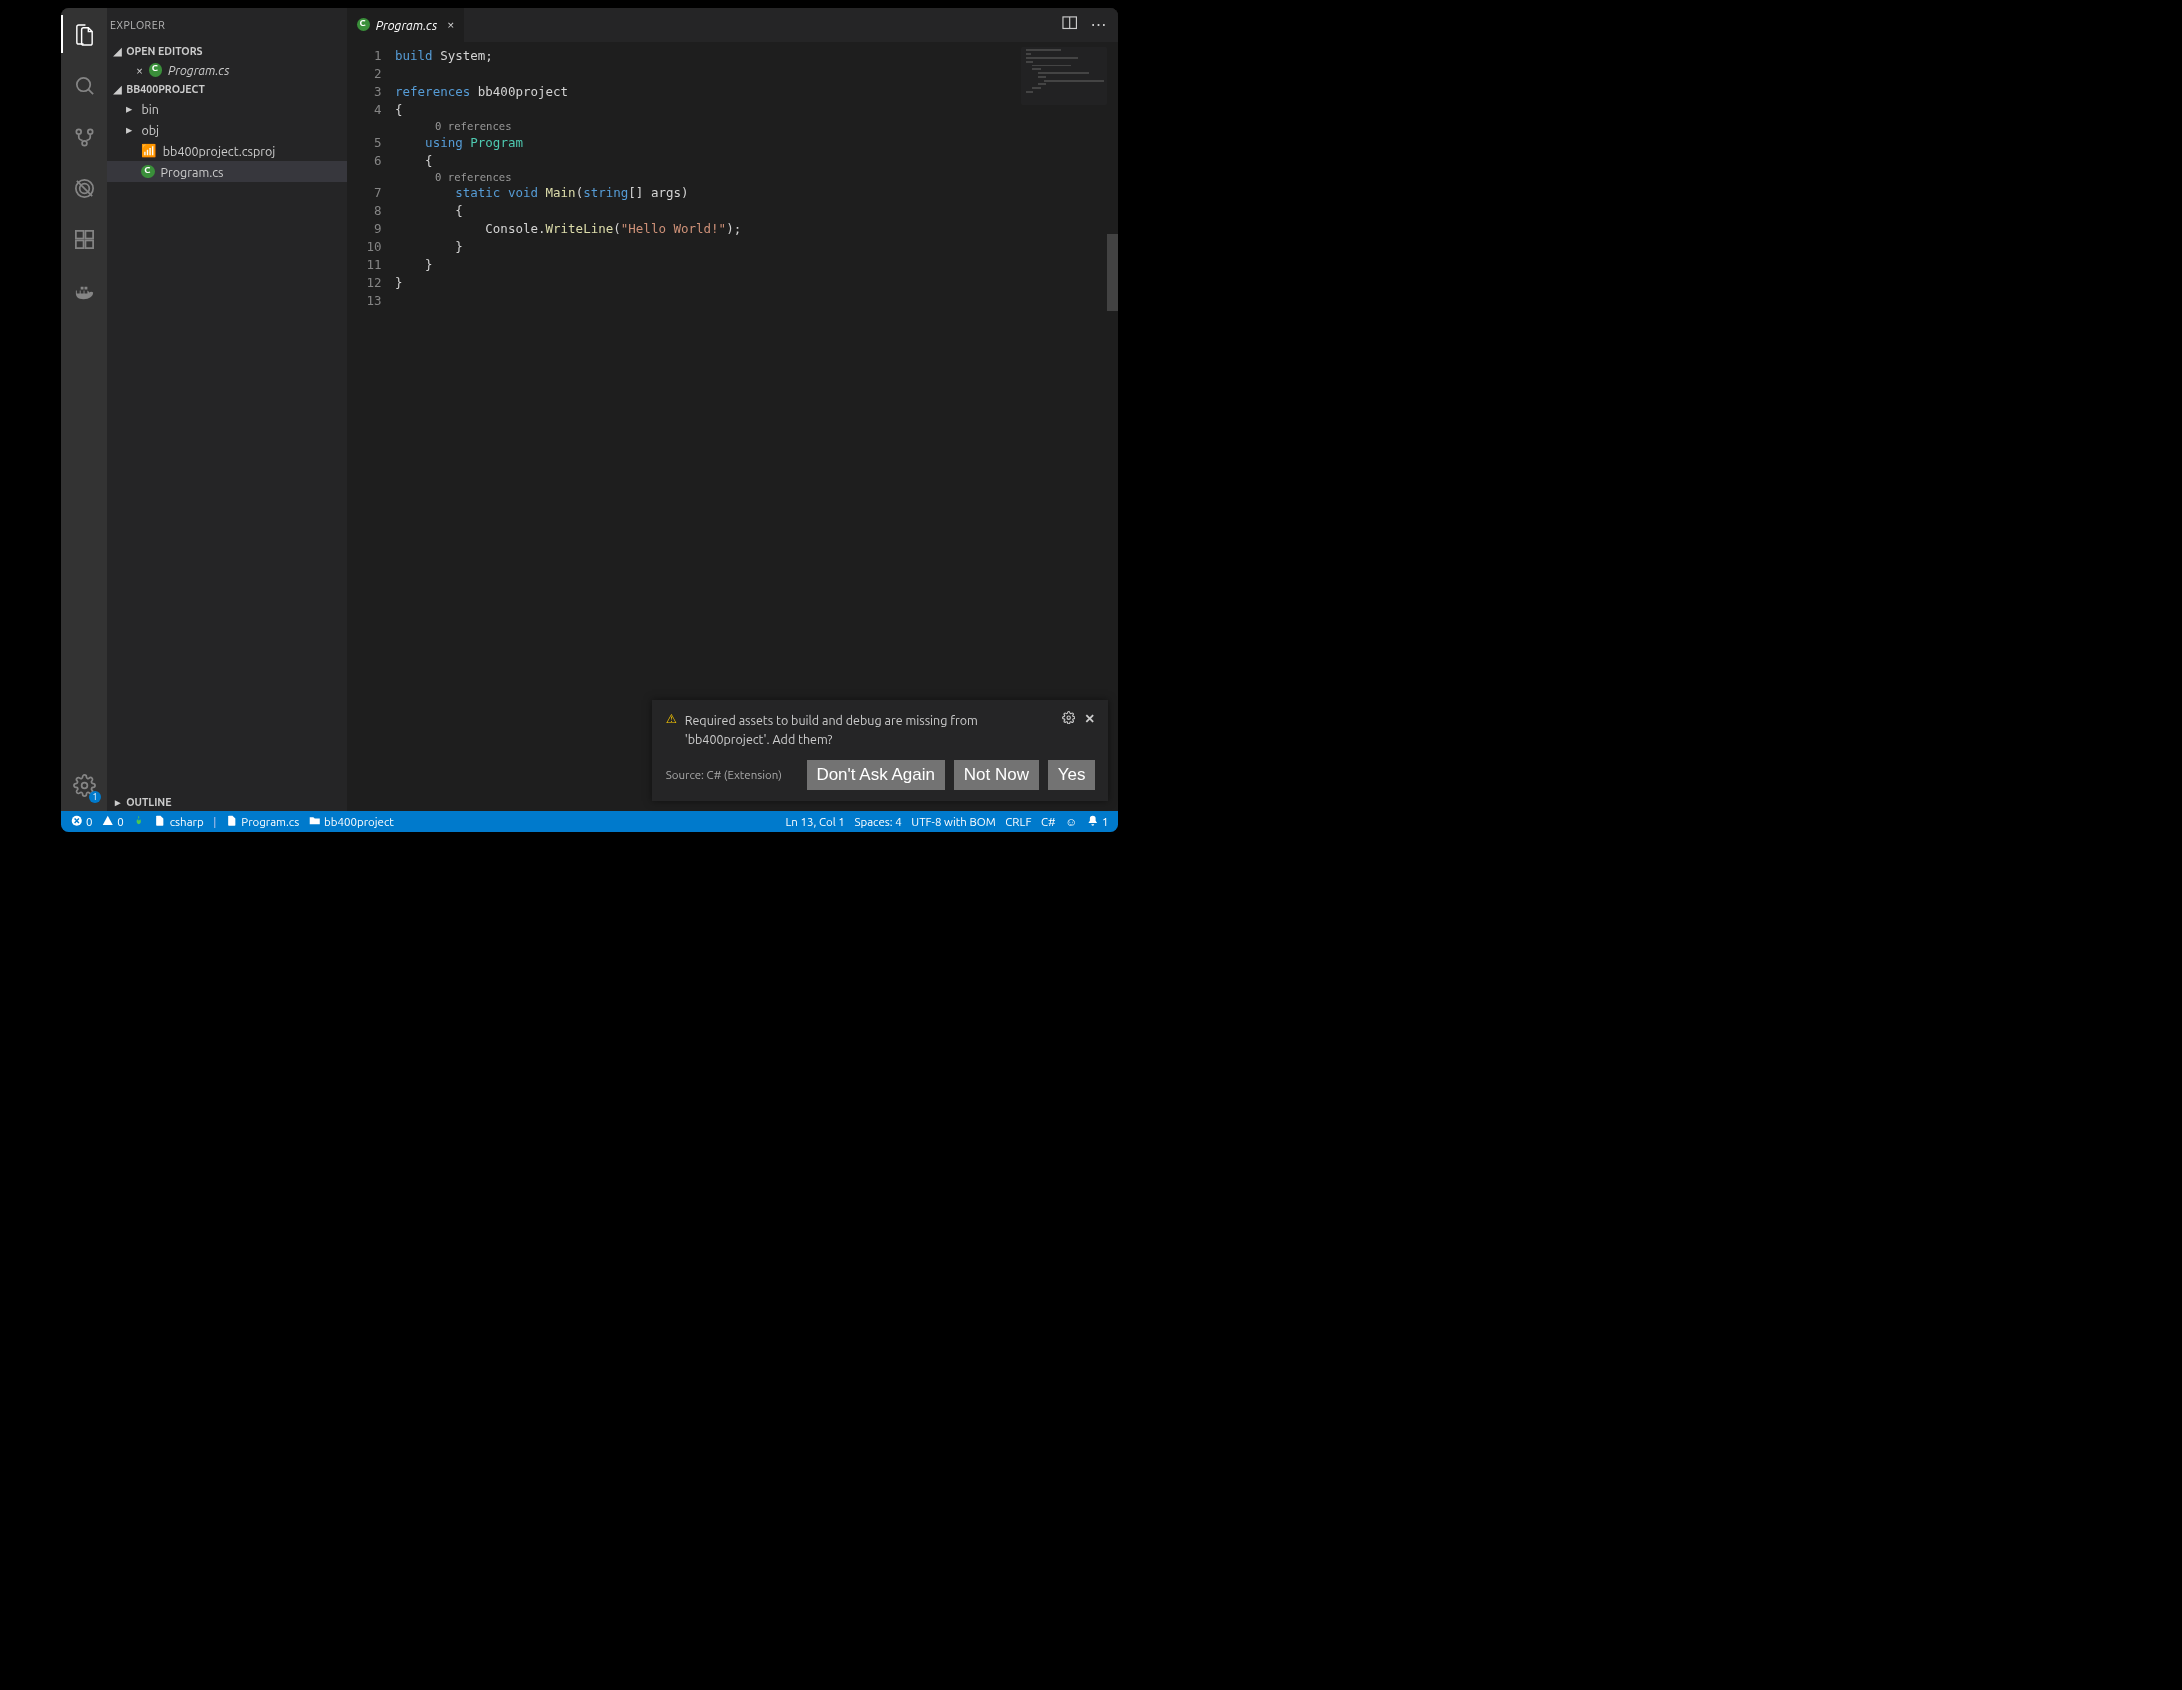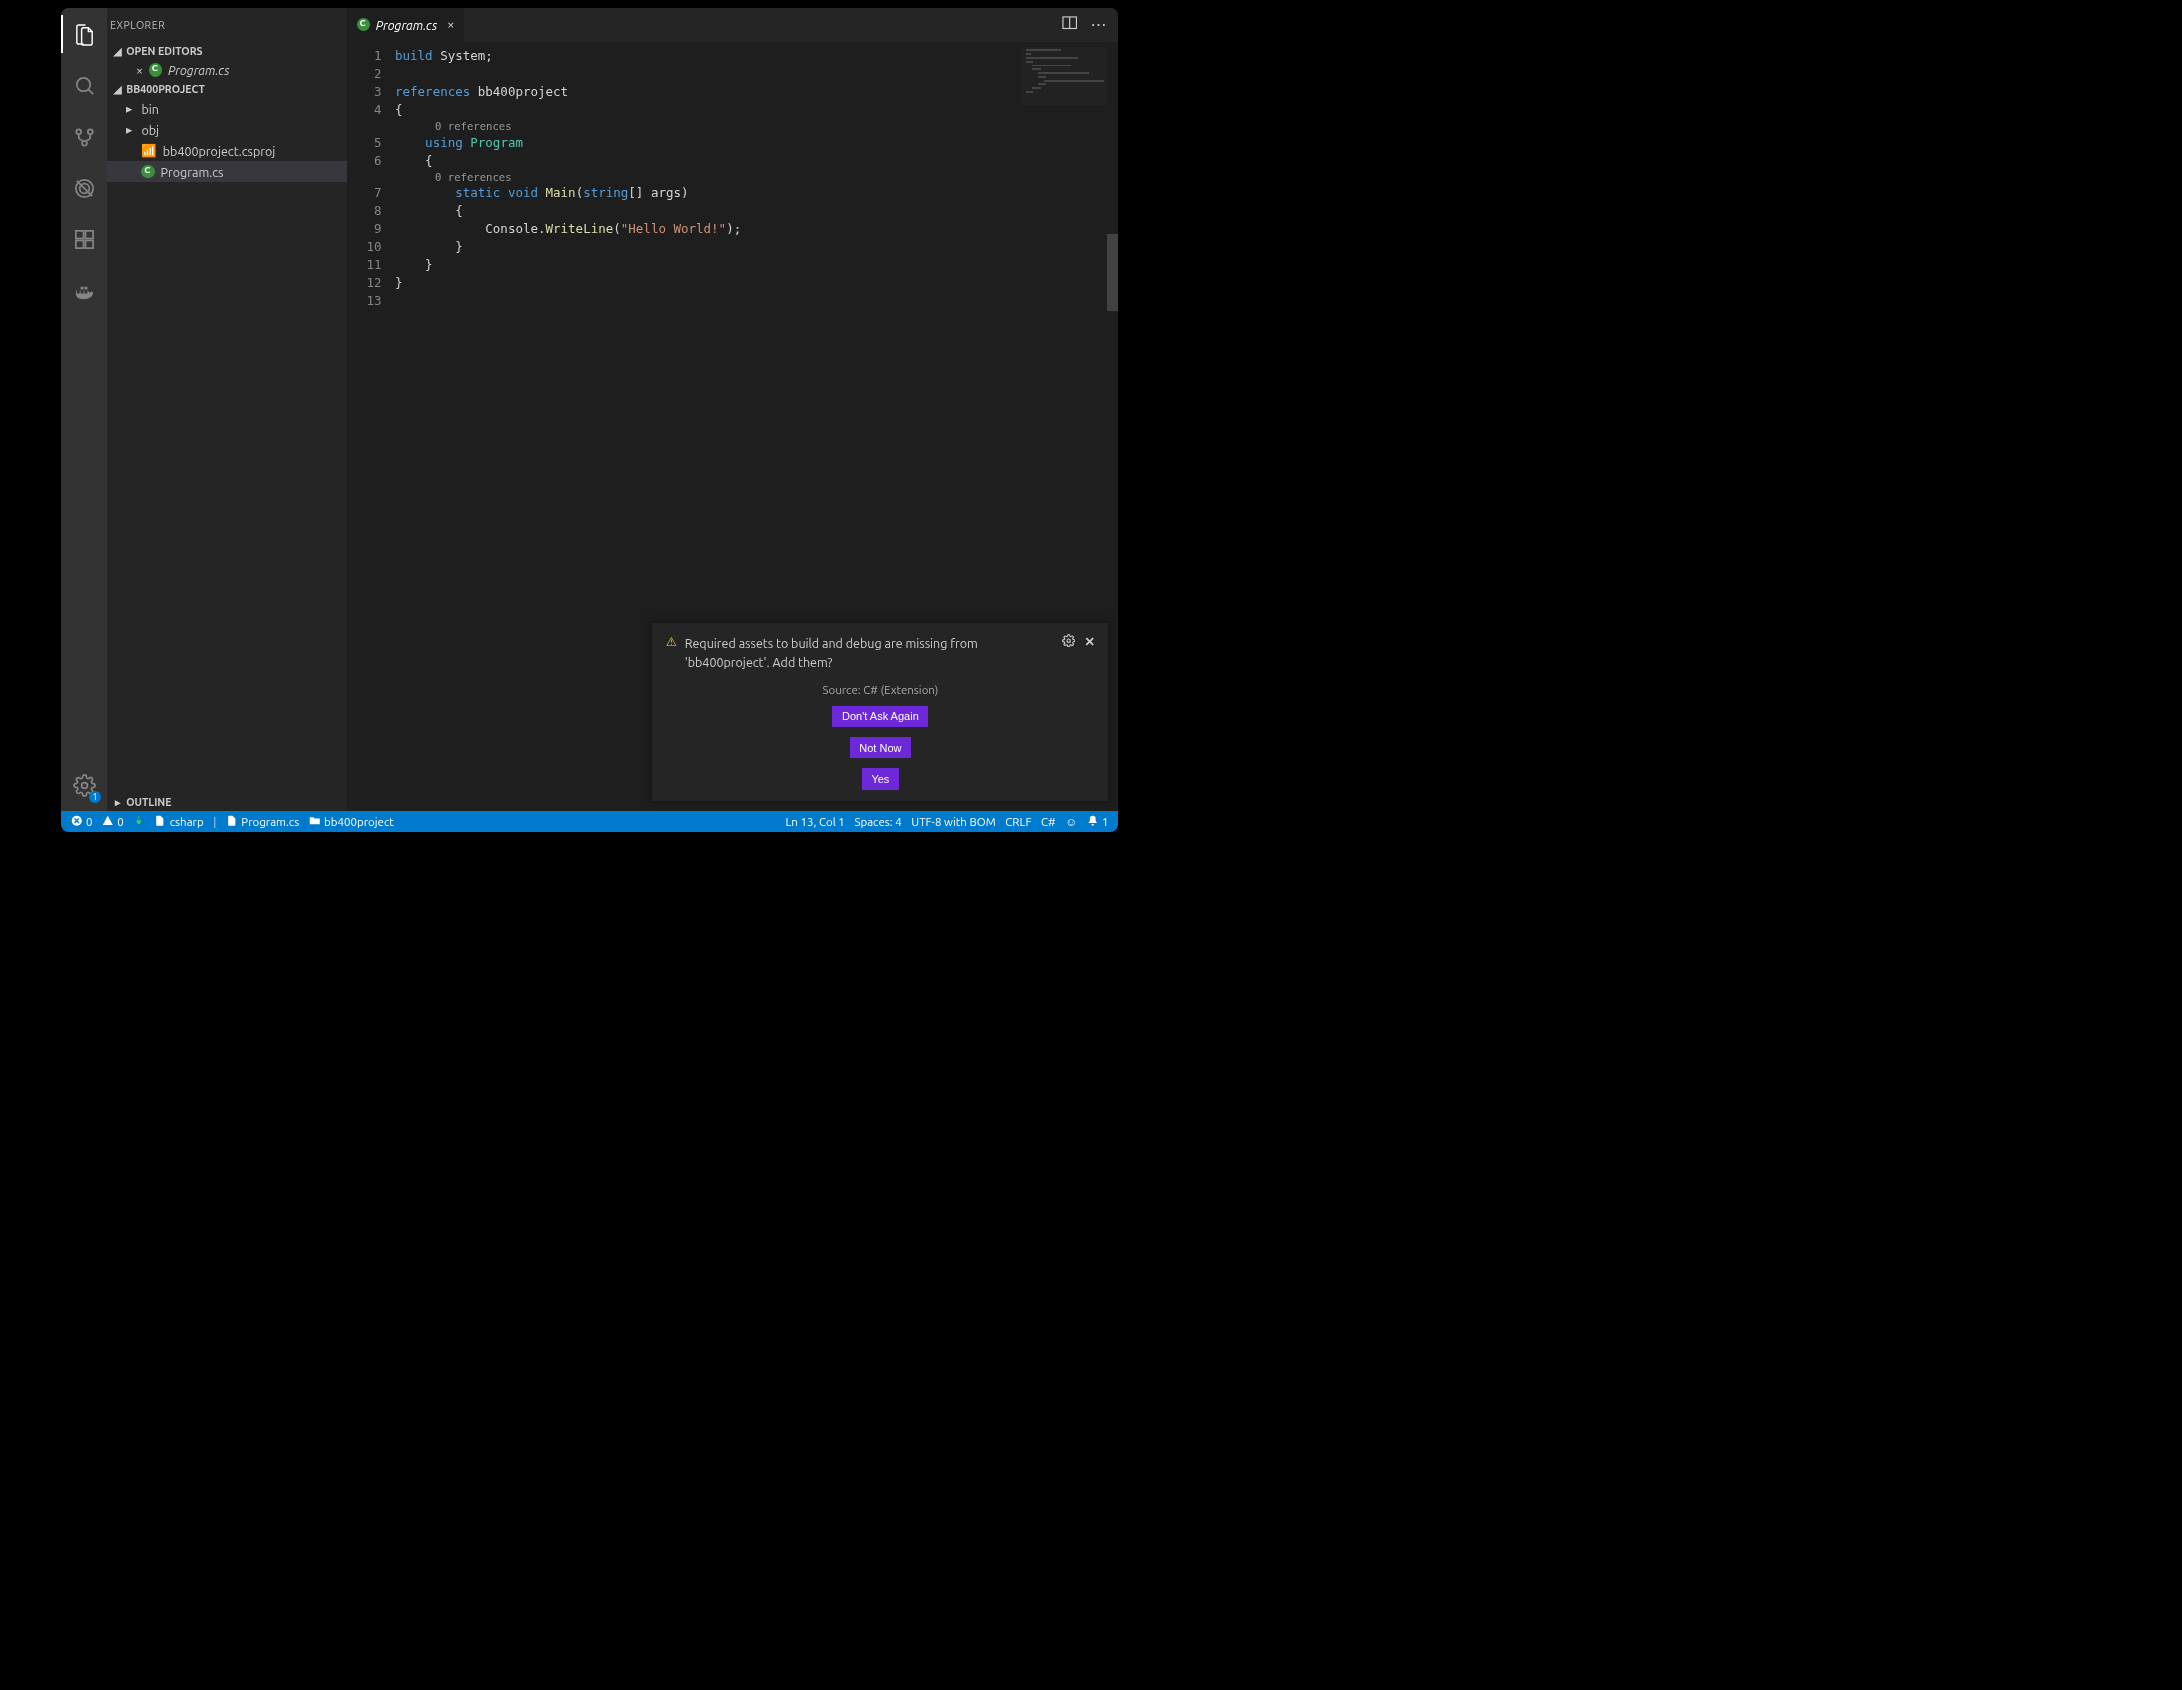--- a/index.html
+++ b/index.html
@@ -74,23 +74,23 @@
 .scrolltrack { position:absolute; right:0; top:0; bottom:0; width:11.5px; background:#1e1e1e; }
 .scrollthumb { position:absolute; right:0; top:192px; width:11.5px; height:77px; background:#424242; }
 
 
 .toast { position:absolute; right:9.6px; bottom:9.6px; width:456px; background:#252526; color:#ccc; box-shadow:0 0 7.7px rgba(0,0,0,0.5); padding:11.5px 13.4px 11.5px 13.4px; font-size:12.5px; z-index:10; }
 .toast-head { display:flex; gap:7.7px; }
 .toast-head .msg { flex:1; line-height:1.5; }
 .toast-head .warnico { color:#ffcc00; }
 .toast-controls { display:flex; gap:9.6px; color:#ccc; }
 .toast-controls span { cursor:pointer; }
-.toast-foot { display:flex; align-items:center; margin-top:11.5px; gap:9.6px;flex-direction:column; }
+.toast-foot { display:flex; align-items:center; margin-top:11.5px; gap:9.6px; }
 .toast-foot .src { flex:1; color:#aaa; font-size:11.5px; }
-.btn { background:#6d28d9; color:#fff; padding:4.8px 9.6px; font-size:11px; cursor:pointer; border:none; }
+.btn { background:#737373; color:#fff; padding:4.8px 9.6px; font-size:17px; cursor:pointer; border:none; }
 
 
 .statusbar { height:21px; background:#007acc; color:#fff; display:flex; align-items:center; font-size:11.5px; padding:0 9.6px; gap:9.6px; }
 .statusbar .sp { flex:1; }
 .sb-item { display:flex; align-items:center; gap:3.8px; cursor:pointer; }
 .sb-item svg { width:11.5px; height:11.5px; }
 .flame { color:#4ec94e; }
 
 
 .csicon { display:inline-block; width:13.4px; height:13.4px; border-radius:50%; background:#3a8f3a; position:relative; }

